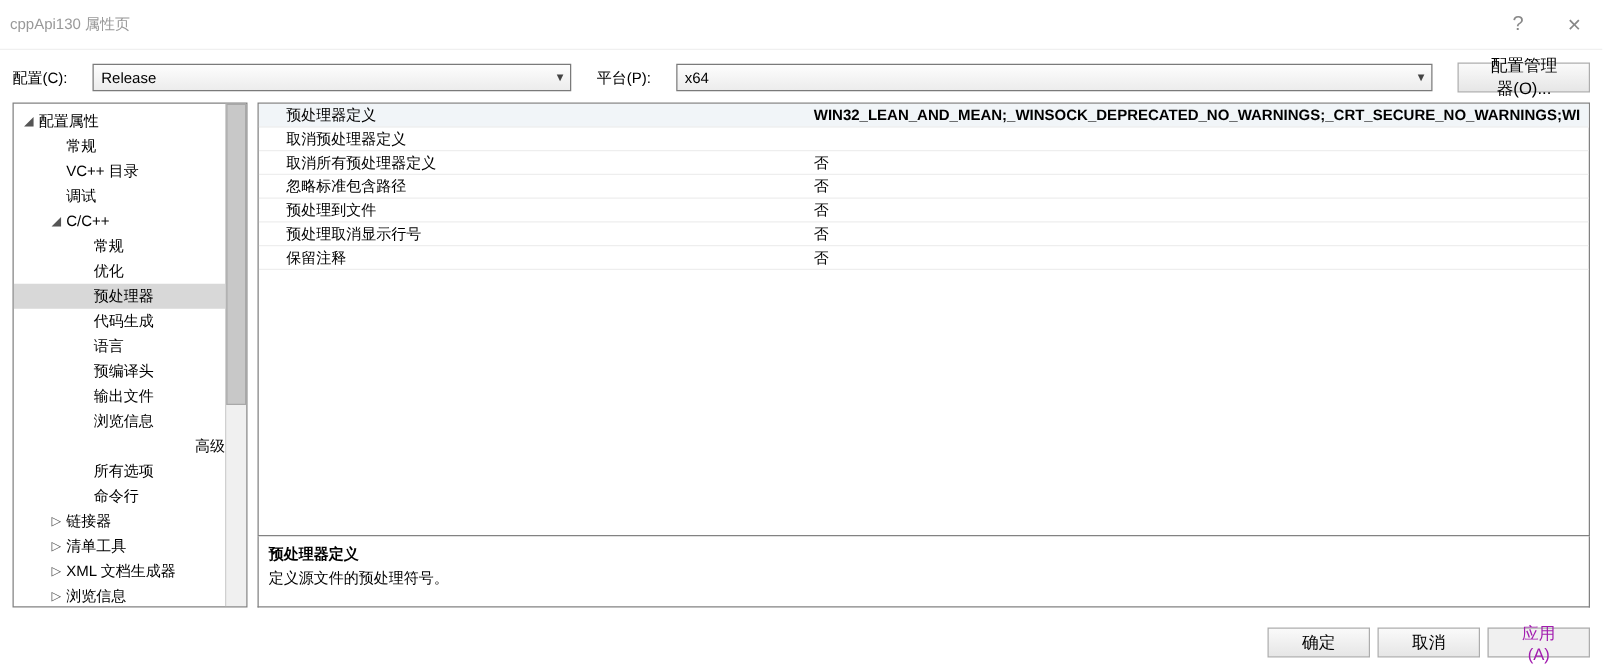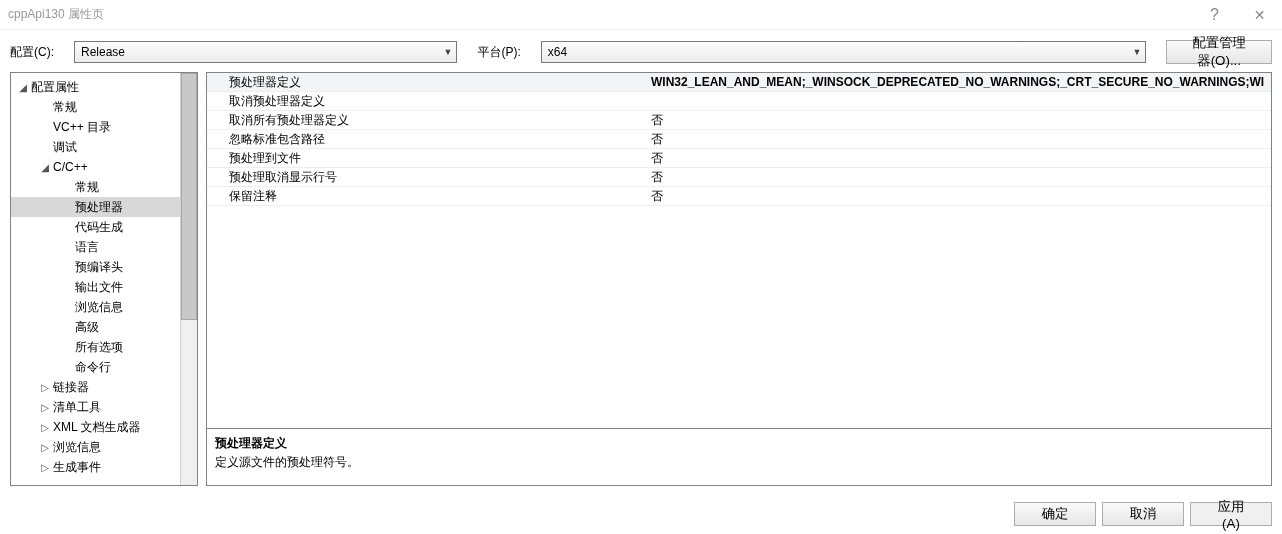--- a/index.html
+++ b/index.html
@@ -8,21 +8,21 @@
   font-size: 12px;
   background: #ffffff;
   color: #000;
   width: 1282px;
   height: 534px;
   overflow: hidden;
   display: flex;
   flex-direction: column;
 }
 .titlebar {
-  height: 30px;
+  height: 40px;
   background: #ffffff;
   display: flex;
   align-items: center;
   padding: 0 0 0 8px;
   color: #999;
   border-bottom: 1px solid #f0f0f0;
 }
 .titlebar .title { flex: 1; }
 .titlebar .winbtn {
   width: 45px;
@@ -150,21 +150,21 @@
   min-height: 54px;
 }
 .descbox .dtitle { font-weight: bold; margin-bottom: 2px;}
 .bottombar {
   display: flex;
   justify-content: flex-end;
   gap: 6px;
   padding: 8px 10px 8px 10px;
 }
 .btn.wide { width: 82px; }
-.btn.disabled { color: #000000; background:#f0f0f0;}
+.btn.disabled { color: #a21caf; background:#f0f0f0;}
 </style>
 </head>
 <body>
 
 <div class="titlebar">
   <span class="title">cppApi130 属性页</span>
   <div class="winbtn help">?</div>
   <div class="winbtn">✕</div>
 </div>
 
@@ -202,20 +202,24 @@
           <span>调试</span>
         </div>
         <div class="tree-item" style="padding-left: 28px;">
           <span class="exp">◢</span>
           <span>C/C++</span>
         </div>
         <div class="tree-item" style="padding-left: 50px;">
           <span class="exp"></span>
           <span>常规</span>
         </div>
+        <div class="tree-item" style="padding-left: 50px;">
+          <span class="exp"></span>
+          <span>优化</span>
+        </div>
         <div class="tree-item selected" style="padding-left: 50px;">
           <span class="exp"></span>
           <span>预处理器</span>
         </div>
         <div class="tree-item" style="padding-left: 50px;">
           <span class="exp"></span>
           <span>代码生成</span>
         </div>
         <div class="tree-item" style="padding-left: 50px;">
           <span class="exp"></span>
@@ -226,21 +230,21 @@
           <span>预编译头</span>
         </div>
         <div class="tree-item" style="padding-left: 50px;">
           <span class="exp"></span>
           <span>输出文件</span>
         </div>
         <div class="tree-item" style="padding-left: 50px;">
           <span class="exp"></span>
           <span>浏览信息</span>
         </div>
-        <div class="tree-item" style="padding-left: 50px;">
+        <div class="tree-item" style="padding-left: 50px; justify-content: flex-end;">
           <span class="exp"></span>
           <span>高级</span>
         </div>
         <div class="tree-item" style="padding-left: 50px;">
           <span class="exp"></span>
           <span>所有选项</span>
         </div>
         <div class="tree-item" style="padding-left: 50px;">
           <span class="exp"></span>
           <span>命令行</span>

